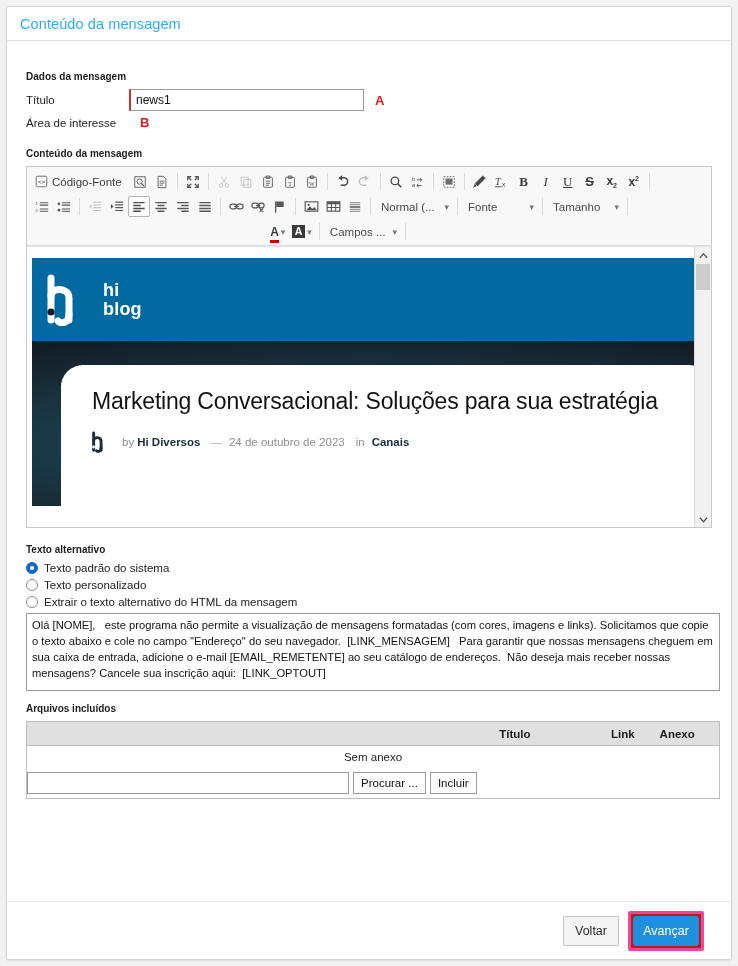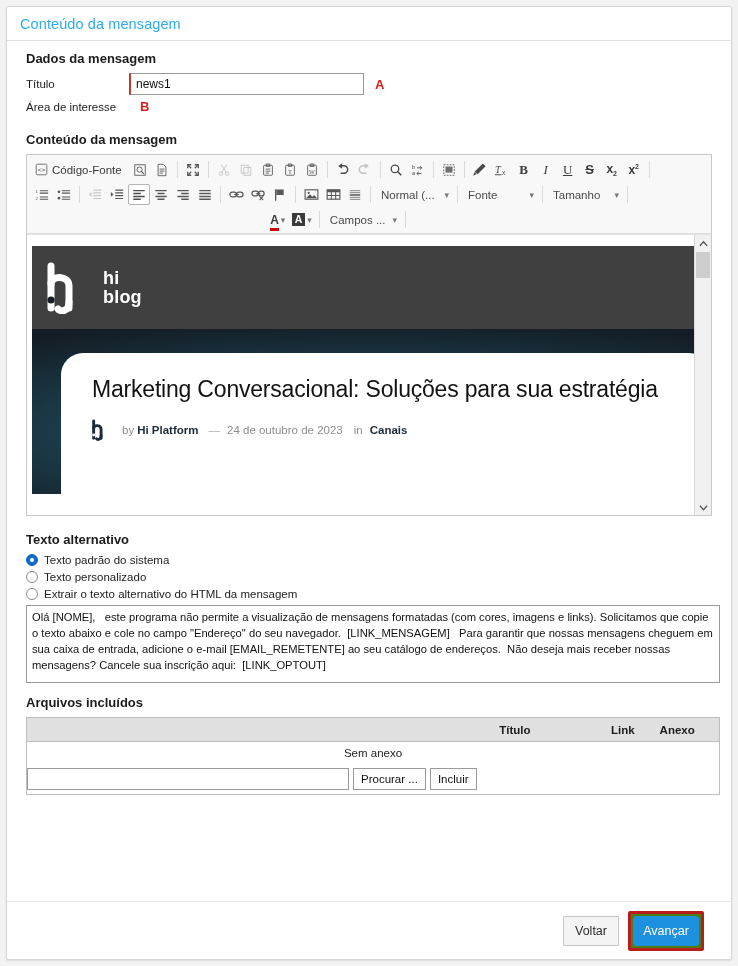--- a/index.html
+++ b/index.html
@@ -40,23 +40,23 @@
 
   .body-area {
     position: relative;
     height: 918px;
     background: #fff;
     padding: 10px 19px 0 19px;
   }
 
   .section-title {
     font-weight: bold;
-    font-size: 13px;
+    font-size: 10px;
     color: #1c1c1c;
-    margin: 0 0 7px 0;
+    margin: 20px 0 7px 0;
   }
 
   
   .form-grid { position: relative; }
   .frow { display: flex; align-items: center; margin-bottom: 4px; }
   .flabel { width: 103px; font-size: 11.5px; color: #1c1c1c; }
   .finput-wrap { position: relative; width: 235px; }
   input.ftext, select.fselect {
     width: 235px; height: 22px;
     border: 1px solid #9a9a9a;
@@ -155,21 +155,21 @@
   .preview-outer {
     position: relative;
     height: 281px;
     background: #fff;
     overflow: hidden;
     border-top: 1px solid #e4e4e4;
   }
   .preview-pad { height: 11px; background: #fff; }
   .blog-header {
     height: 83px;
-    background: #404040;
+    background: #0369a1;
     margin-left: 5px;
     display: flex; align-items: center;
     padding-left: 15px;
   }
   .logo-mark {
     width: 46px; height: 52px; position: relative; margin-right: 10px;
   }
   .logo-word {
     color: #fff; font-weight: bold; line-height: 1.02;
     font-size: 18px; letter-spacing: .2px;
@@ -294,24 +294,24 @@
   .btn-back {
     min-width: 56px; height: 30px;
     background: #f4f4f4;
     border: 1px solid #c5c5c5;
     border-radius: 1px;
     font-size: 12.5px; color: #2c2c2c;
     font-family: "Liberation Sans", sans-serif;
     cursor: default;
   }
   .btn-next-wrap {
-    border: 3px solid #b91c1c;
+    border: 3px solid #ec4899;
     border-radius: 2px;
     padding: 2px;
-    background: #4d7c0f;
+    background: #b91c1c;
   }
   .btn-next {
     min-width: 66px; height: 30px;
     background: #1e90e0;
     border: 1px solid #1e90e0;
     border-radius: 3px;
     color: #fff;
     font-size: 12.5px;
     font-family: "Liberation Sans", sans-serif;
     cursor: default;
@@ -678,21 +678,21 @@
             <div class="byline">
               <span class="mini-logo">
                 <svg width="19" height="22" viewBox="0 0 46 52">
                   <path d="M4 4 L4 46" stroke="#1b2b3a" stroke-width="7" stroke-linecap="round" fill="none"></path>
                   <circle cx="4" cy="38" r="3.6" fill="#fff"></circle>
                   <path d="M4 22 C4 13, 22 13, 22 24 L22 46" stroke="#1b2b3a" stroke-width="7" fill="none" stroke-linecap="round"></path>
                   <path d="M22 40 C22 50, 13 50, 11 47" stroke="#1b2b3a" stroke-width="7" fill="none" stroke-linecap="round"></path>
                 </svg>
               </span>
               <span>by</span>
-              <b>Hi Platform</b>
+              <b>Hi Diversos</b>
               <span class="dash">—</span>
               <span>24 de outubro de 2023</span>
               <span class="inw">in</span>
               <b>Canais</b>
             </div>
           </div>
         </div>
 
         <div class="scrollbar">
           <div class="sb-arrow">

